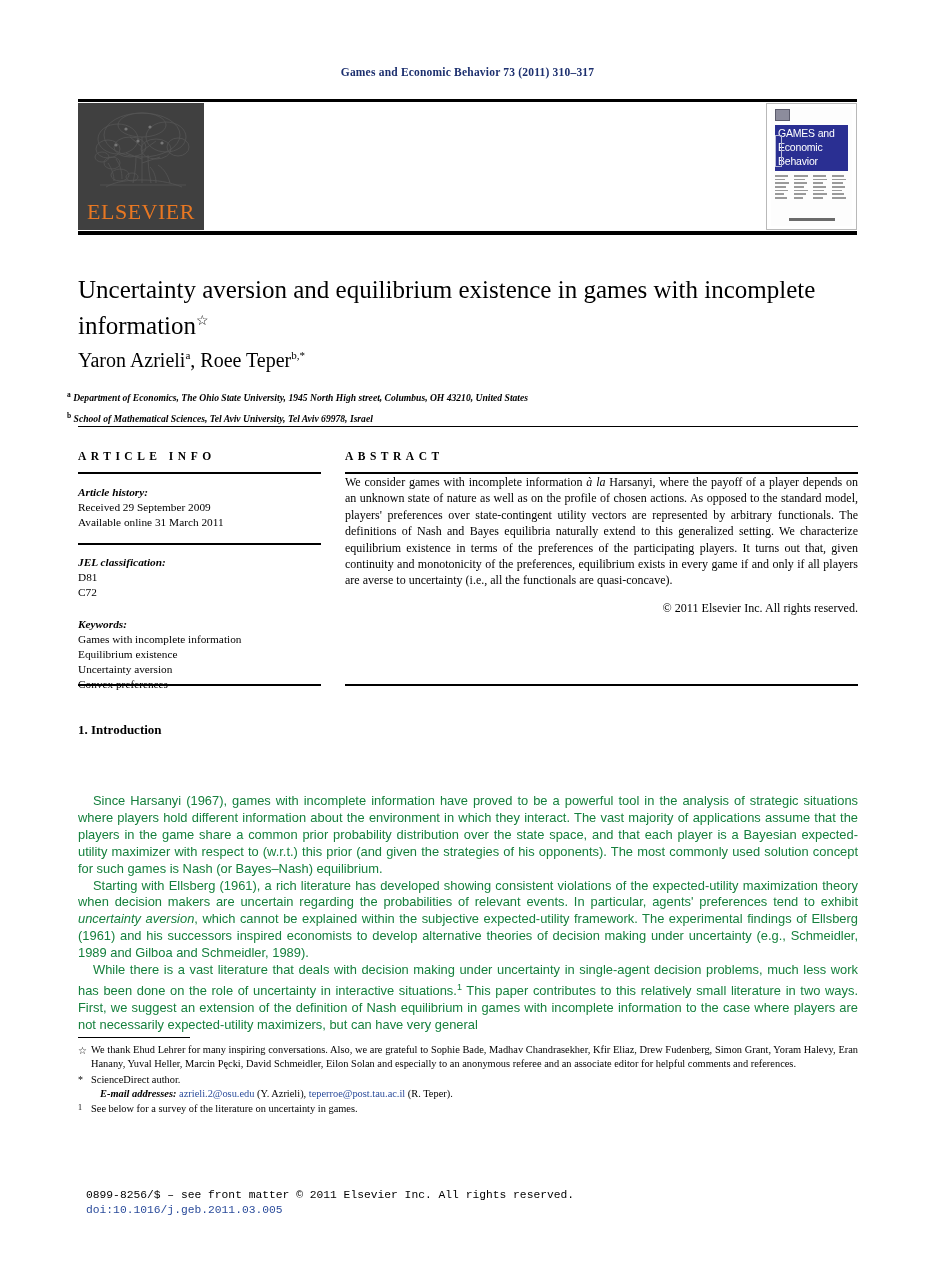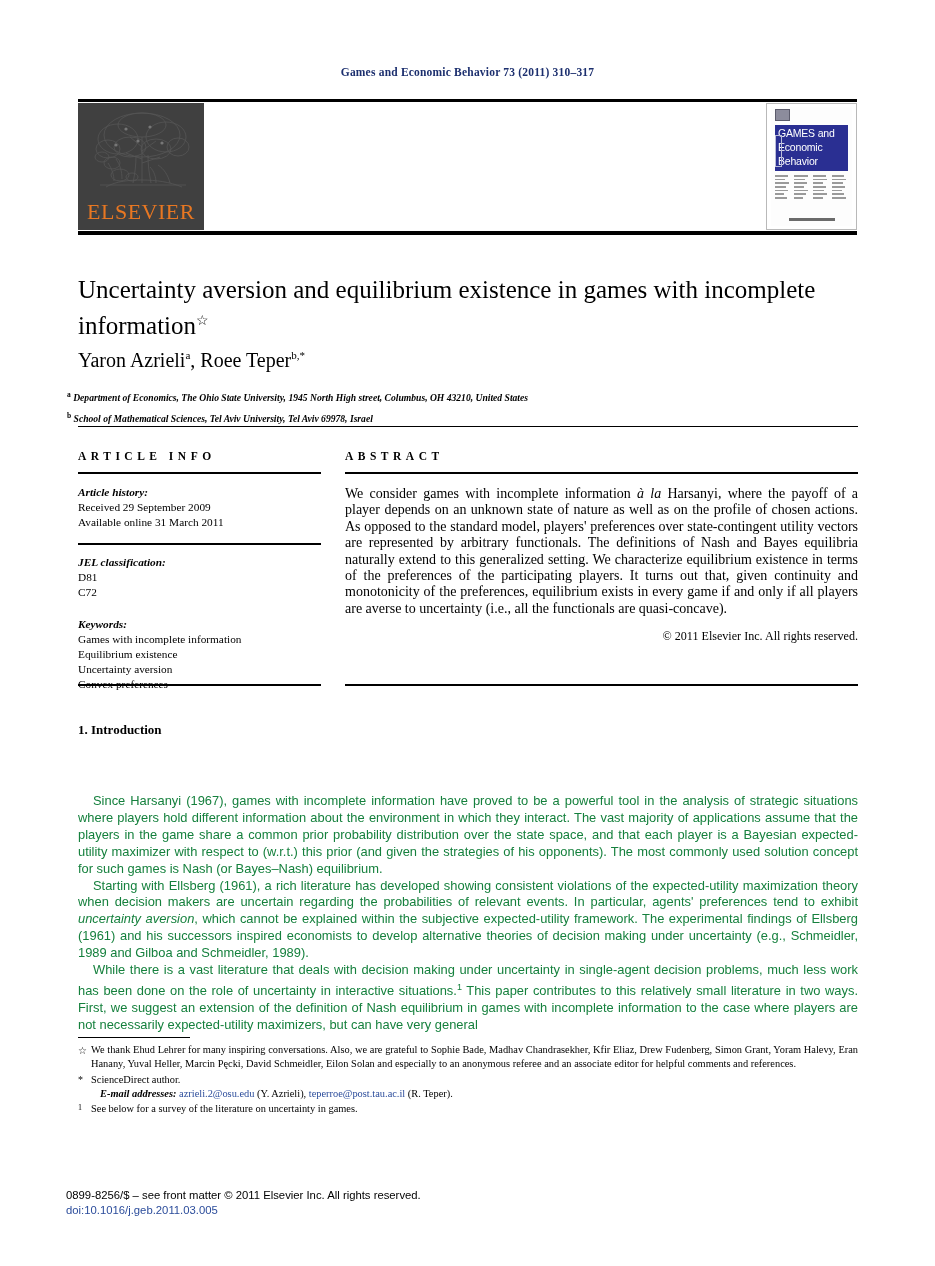--- a/index.html
+++ b/index.html
@@ -267,25 +267,25 @@
     font-size: 11.3px;
     line-height: 15px;
     color: #000;
   }
   .info-block .it {
     font-style: italic;
     font-weight: bold;
   }
   .abstract-body {
     font-family: "Liberation Serif", serif;
-    font-size: 14px;
+    font-size: 12px;
     line-height: 16.4px;
     text-align: justify;
     color: #000;
-    margin-top: 12px;
+    margin-top: 0;
   }
   .abstract-body .it { font-style: italic; }
   .copyright-line {
     font-family: "Liberation Serif", serif;
     font-size: 12.1px;
     text-align: right;
     margin-top: 12px;
   }
 
   .rule-below-info {
@@ -356,23 +356,23 @@
   }
   .footnotes .marker.star { top: 1px; font-size: 10px; }
   .footnotes .em { font-style: italic; font-weight: bold; }
   .footnotes a.mail {
     color: #2b4c9b;
     text-decoration: none;
   }
 
   .imprint {
     position: absolute;
-    left: 66px; top: 1188px;
+    left: 86px; top: 1188px;
     width: 500px;
-    font-family: Liberation Sans, sans-serif;
+    font-family: Liberation Mono, monospace;
     font-size: 11.3px;
     line-height: 15px;
   }
   .imprint .doi {
     color: #2b4c9b;
   }
 </style>
 </head>
 <body>
 

